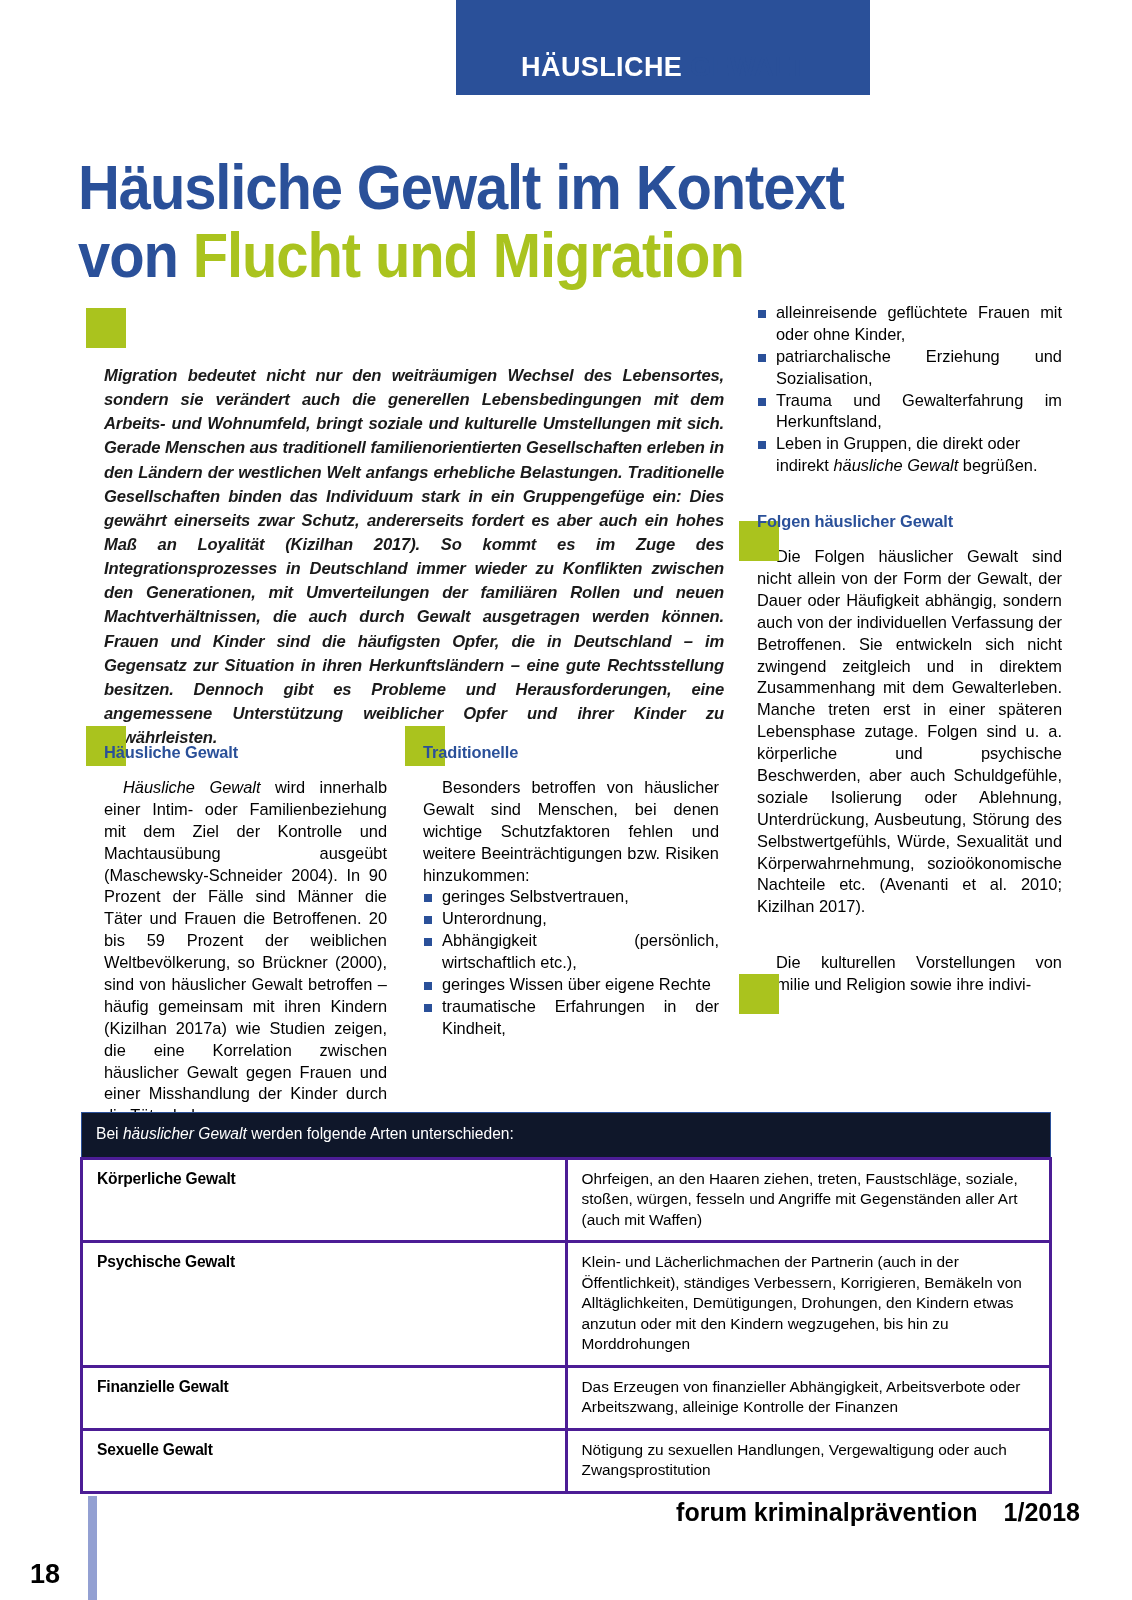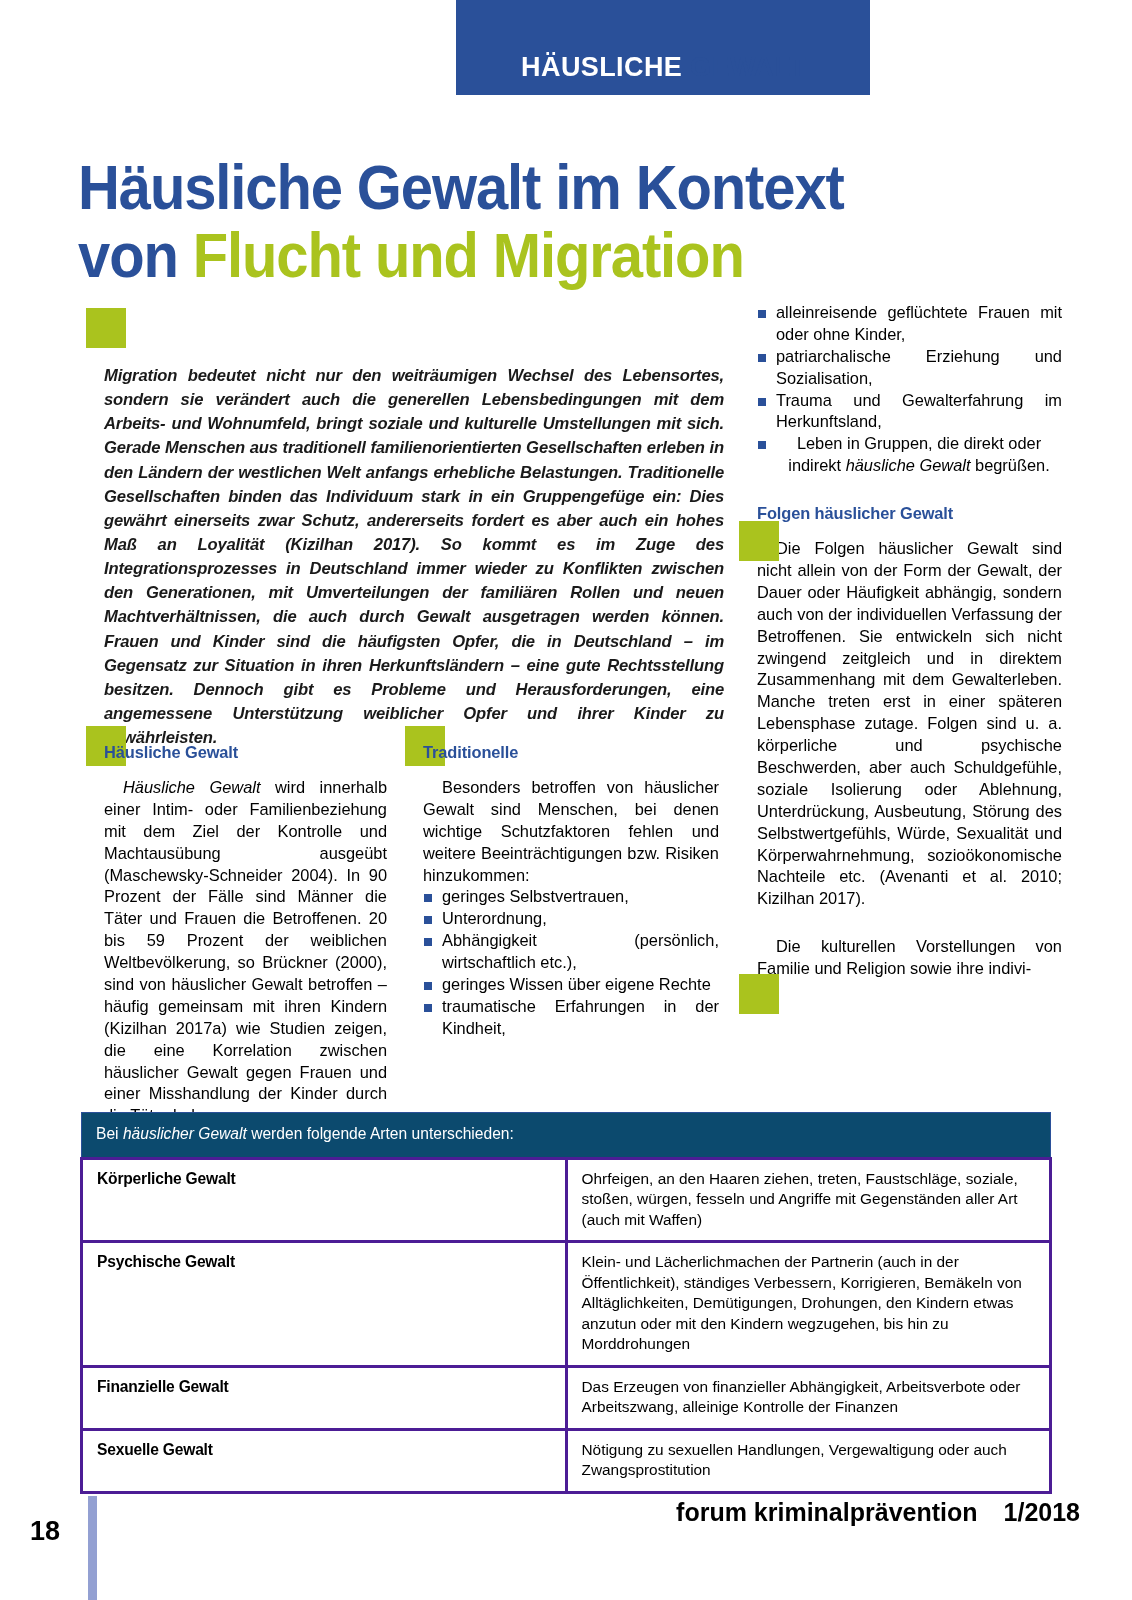--- a/index.html
+++ b/index.html
@@ -131,47 +131,47 @@
   }
   ul.bl li::before {
     content: "";
     position: absolute;
     left: 1px;
     top: 8px;
     width: 8px;
     height: 8px;
     background: #2a5099;
   }
-  ul.bl li.last { text-align: center; }
+  ul.bl li.last { text-align: left; }
   .it { font-style: italic; }
 
   #col-left   { left: 104px; top: 742px; width: 283px; }
   #col-mid    { left: 423px; top: 742px; width: 296px; }
   #col-right  { left: 757px; top: 302px; width: 305px; }
 
   #gsq-author { left: 86px;  top: 308px; }
   #gsq-left   { left: 86px;  top: 726px; }
   #gsq-mid    { left: 405px; top: 726px; }
   #gsq-folgen { left: 739px; top: 521px; }
   #gsq-praev  { left: 739px; top: 974px; }
 
-  .rc-block { margin-top: 26px; }
+  .rc-block { margin-top: 34px; }
 
   
   .tbl {
     position: absolute;
     left: 80px;
     top: 1112px;
     width: 972px;
     border-collapse: collapse;
     font-size: 15.4px;
     table-layout: fixed;
   }
   .tbl .hdr td {
-    background: #0c4a6e;
+    background: #0f172a;
     color: #ffffff;
     font-size: 15.6px;
     padding: 11px 14px 12px 14px;
     border: 1px solid #2a5099;
   }
   .tbl td {
     border: 3px solid #4c1d95;
     vertical-align: top;
     padding: 9px 13px 10px 14px;
     line-height: 1.33;
@@ -188,21 +188,21 @@
     position: absolute;
     left: 88px;
     top: 1496px;
     width: 9px;
     height: 104px;
     background: #93a0d2;
   }
   .pageno {
     position: absolute;
     left: 30px;
-    top: 1516px;
+    top: 1559px;
     font-size: 27px;
     font-weight: bold;
     color: #000000;
   }
   .footright {
     position: absolute;
     right: 52px;
     top: 1498px;
     font-size: 25px;
     font-weight: bold;

